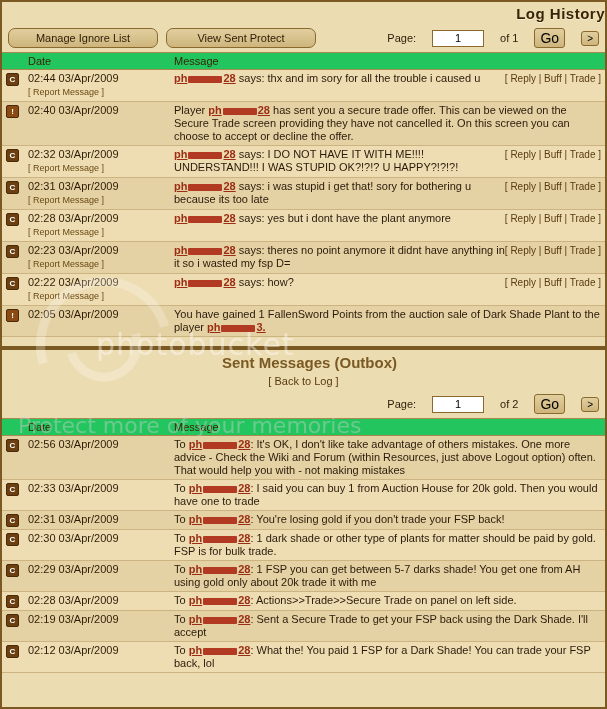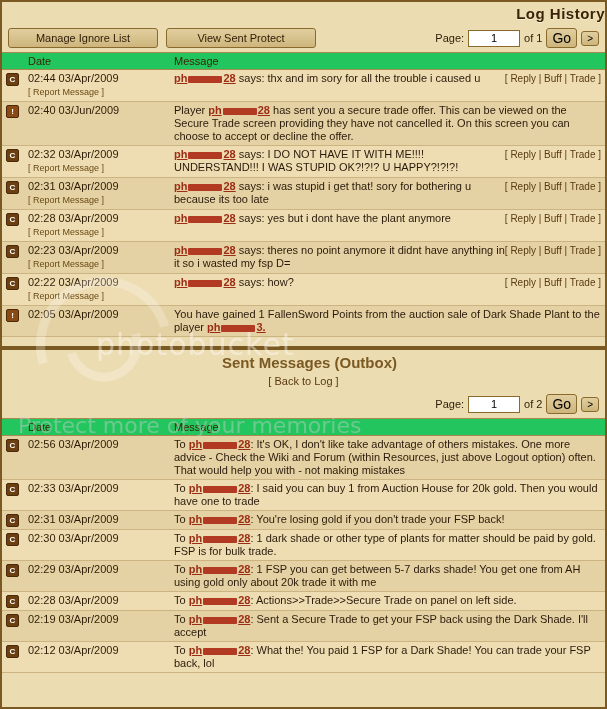--- a/index.html
+++ b/index.html
@@ -46,24 +46,24 @@
   .btn{
     background:linear-gradient(#e2cf9f,#cdb57c);
     border:1px solid #8a6a2c;
     border-radius:3px;
     padding:3px 10px;
     font-size:11px;
     color:#2d1c06;
     cursor:pointer;
     white-space:nowrap;
   }
-  .btn.wide{min-width:150px;text-align:center;}
+  .btn.wide{min-width:150px;text-align:center;border-radius:7px;}
   .spacer{flex:1;}
   .pager{
-    display:flex;align-items:center;gap:4px;
+    display:flex;align-items:center;gap:16px;
     font-size:11px;color:#2d1c06;
   }
   .pager input{
     width:46px;height:15px;
     border:1px solid #8a6a2c;
     background:#fff;
     font-size:11px;
     text-align:center;
     padding:0 2px;
   }
@@ -237,21 +237,21 @@
         </td>
         <td>
           <span class="actions">[ Reply | Buff | Trade ]</span>
           <span class="uname"><span>ph</span><span class="redact" style="width:34px"></span><span>28</span></span><span> says: thx and im sory for all the trouble i caused u</span>
         </td>
       </tr>
 
       <tr class="even">
         <td class="icon-cell"><span class="msg-icon alert">!</span></td>
         <td class="date-cell">
-          <div>02:40 03/Jun/2009</div>
+          <div>02:40 03/Apr/2009</div>
         </td>
         <td>
           <span>Player </span><span class="uname"><span>ph</span><span class="redact" style="width:34px"></span><span>28</span></span><span> has sent you a secure trade offer. This can be viewed on the Secure Trade screen providing they have not cancelled it. On this screen you can choose to accept or decline the offer.</span>
         </td>
       </tr>
 
       <tr class="odd">
         <td class="icon-cell"><span class="msg-icon">C</span></td>
         <td class="date-cell">
           <div>02:32 03/Apr/2009</div>

